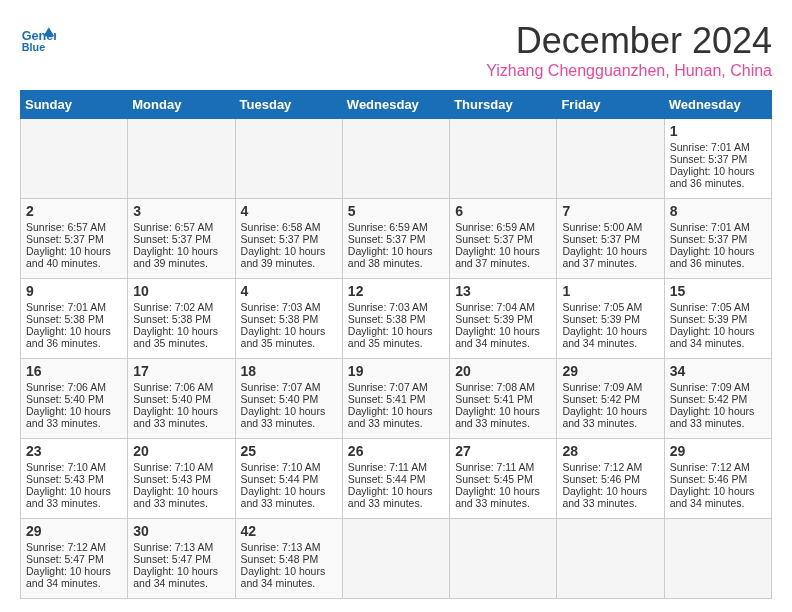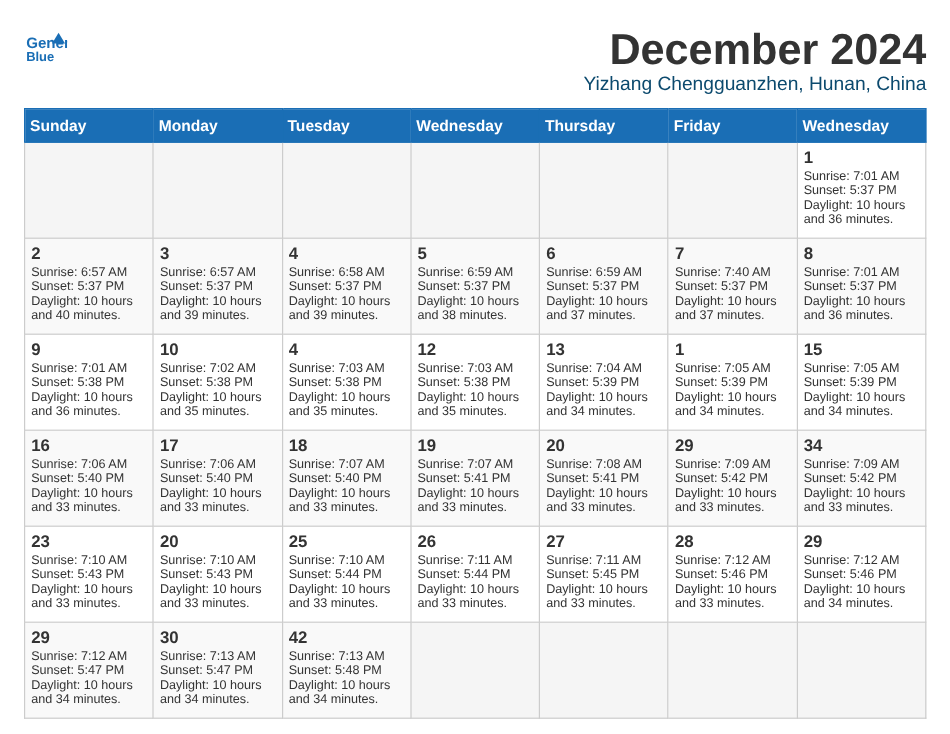--- a/index.html
+++ b/index.html
@@ -21,26 +21,26 @@
       align-items: center;
       gap: 6px;
     }
     .logo-icon {
       width: 36px;
       height: 36px;
     }
     .title-section { text-align: right; }
     .month-title {
       font-size: 36px;
-      font-weight: bold;
+      font-weight: normal;
       color: #333;
     }
     .location {
       font-size: 16px;
-      color: #0c4a6e;
+      color: #ec4899;
     }
     table {
       width: 100%;
       border-collapse: collapse;
       table-layout: fixed;
       padding-left: 12px;
     }
     th {
       background-color: #1a6eb5;
       color: white;
@@ -143,21 +143,21 @@
           <div>Daylight: 10 hours and 38 minutes.</div>
         </td>
         <td>
           <span class="day-num">6</span>
           <div>Sunrise: 6:59 AM</div>
           <div>Sunset: 5:37 PM</div>
           <div>Daylight: 10 hours and 37 minutes.</div>
         </td>
         <td>
           <span class="day-num">7</span>
-          <div>Sunrise: 7:40 AM</div>
+          <div>Sunrise: 5:00 AM</div>
           <div>Sunset: 5:37 PM</div>
           <div>Daylight: 10 hours and 37 minutes.</div>
         </td>
         <td>
           <span class="day-num">8</span>
           <div>Sunrise: 7:01 AM</div>
           <div>Sunset: 5:37 PM</div>
           <div>Daylight: 10 hours and 36 minutes.</div>
         </td>
       </tr>

